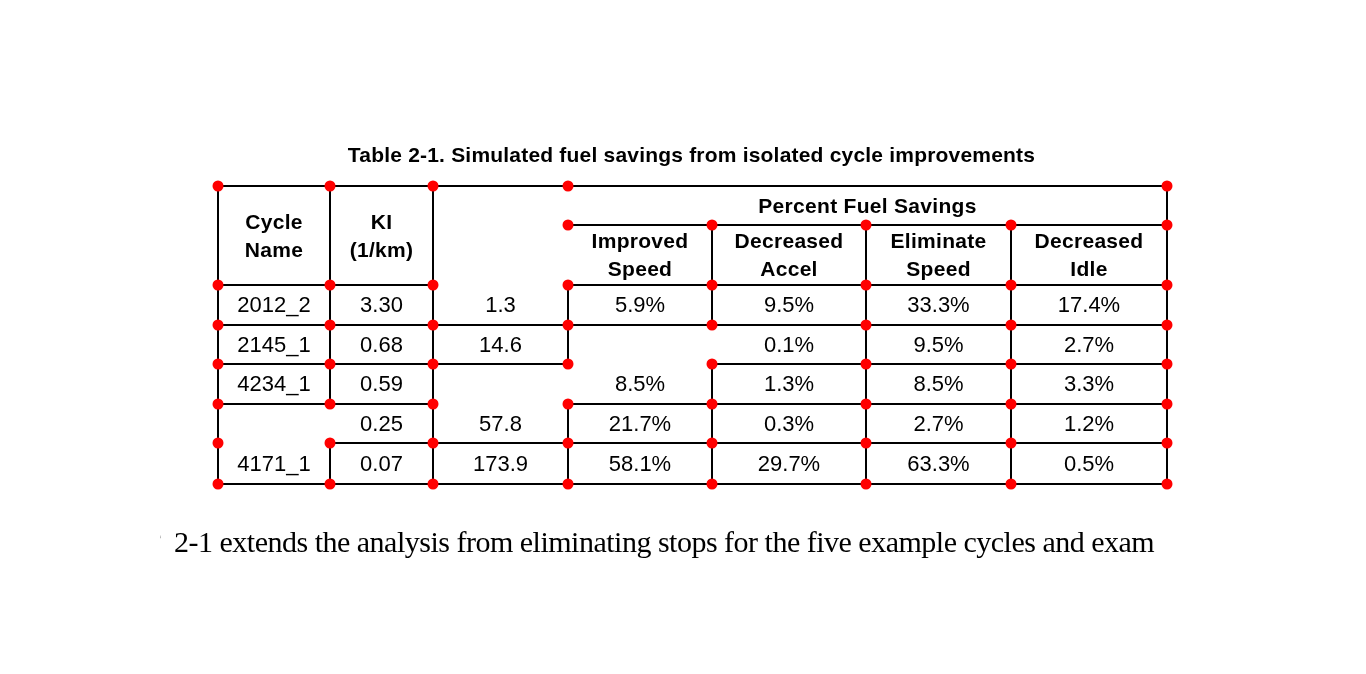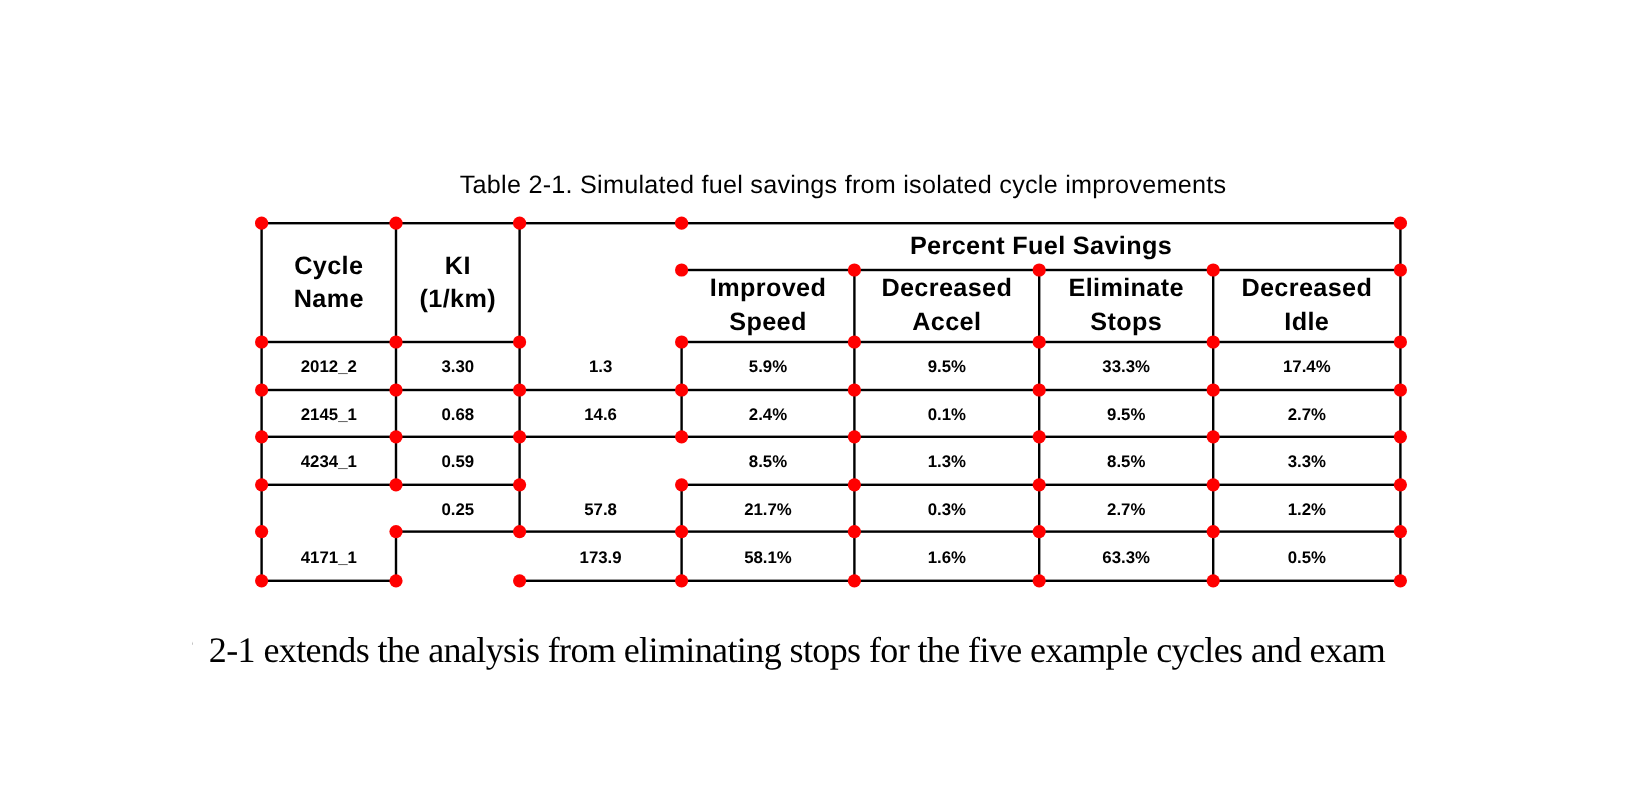--- a/index.html
+++ b/index.html
@@ -1,37 +1,37 @@
 <!DOCTYPE html>
 <html><head>
 <meta charset="utf-8">
 <style>
   html,body{margin:0;padding:0;}
   body{
     width:1366px;height:674px;background:#ffffff;position:relative;
     overflow:hidden;font-family:"Liberation Sans",sans-serif;color:#000;
   }
   .title{
-    position:absolute;left:228px;top:143px;width:949px;text-align:center;
-    font-weight:normal;font-size:21px;line-height:24px;letter-spacing:.2px;
+    position:absolute;left:217px;top:143px;width:949px;text-align:center;
+    font-weight:bold;font-size:21px;line-height:24px;letter-spacing:.2px;
     font-family:"Liberation Sans",sans-serif;
   }
   .tbl{
     position:absolute;left:217px;top:185px;
     display:grid;
     grid-template-columns:112px 103px 135px 144px 154px 145px 156px;
     grid-template-rows:39px 60px 40px 39px 40px 39px 41px;
     border-top:2px solid #000;border-left:2px solid #000;
     background:#fff;
   }
   .c{
     border-right:2px solid #000;border-bottom:2px solid #000;
     box-sizing:border-box;
     display:flex;align-items:center;justify-content:center;
-    text-align:center;font-size:14px;font-weight:700;
+    text-align:center;font-size:22px;font-weight:400;
     font-family:"Liberation Sans",sans-serif;
   }
   .h{font-weight:bold;font-size:21px;white-space:pre-line;line-height:28px;letter-spacing:.3px;}
   .sentence{
     position:absolute;left:160px;top:518px;
     font-family:"Liberation Serif",serif;font-size:30px;letter-spacing:-0.5px;
     white-space:nowrap;color:#000;
   }
   .partial{
     display:inline-block;width:5px;overflow:hidden;margin-right:9px;
@@ -53,58 +53,58 @@
   <div class="c h" style="grid-area:1/1/3/2">Cycle
 Name</div>
   <div class="c h" style="grid-area:1/2/3/3">KI
 (1/km)</div>
   <div class="c h" style="grid-area:2/4">Improved
 Speed</div>
   <div class="c h" style="grid-area:1/4/2/8">Percent Fuel Savings</div>
   <div class="c h" style="grid-area:2/5">Decreased
 Accel</div>
   <div class="c h" style="grid-area:2/6">Eliminate
-Stops</div>
+Speed</div>
   <div class="c h" style="grid-area:2/7">Decreased
 Idle</div>
 
   <div class="c" style="grid-area:3/1">2012_2</div>
   <div class="c" style="grid-area:3/2">3.30</div>
   <div class="c" style="grid-area:3/3">1.3</div>
   <div class="c" style="grid-area:3/4">5.9%</div>
   <div class="c" style="grid-area:3/5">9.5%</div>
   <div class="c" style="grid-area:3/6">33.3%</div>
   <div class="c" style="grid-area:3/7">17.4%</div>
 
   <div class="c" style="grid-area:4/1">2145_1</div>
   <div class="c" style="grid-area:4/2">0.68</div>
   <div class="c" style="grid-area:4/3">14.6</div>
-  <div class="c" style="grid-area:4/4">2.4%</div>
   <div class="c" style="grid-area:4/5">0.1%</div>
   <div class="c" style="grid-area:4/6">9.5%</div>
   <div class="c" style="grid-area:4/7">2.7%</div>
 
   <div class="c" style="grid-area:5/1">4234_1</div>
   <div class="c" style="grid-area:5/2">0.59</div>
   <div class="c" style="grid-area:5/4">8.5%</div>
   <div class="c" style="grid-area:5/5">1.3%</div>
   <div class="c" style="grid-area:5/6">8.5%</div>
   <div class="c" style="grid-area:5/7">3.3%</div>
 
   <div class="c" style="grid-area:6/2">0.25</div>
   <div class="c" style="grid-area:6/3">57.8</div>
   <div class="c" style="grid-area:6/4">21.7%</div>
   <div class="c" style="grid-area:6/5">0.3%</div>
   <div class="c" style="grid-area:6/6">2.7%</div>
   <div class="c" style="grid-area:6/7">1.2%</div>
 
   <div class="c" style="grid-area:7/1">4171_1</div>
+  <div class="c" style="grid-area:7/2">0.07</div>
   <div class="c" style="grid-area:7/3">173.9</div>
   <div class="c" style="grid-area:7/4">58.1%</div>
-  <div class="c" style="grid-area:7/5">1.6%</div>
+  <div class="c" style="grid-area:7/5">29.7%</div>
   <div class="c" style="grid-area:7/6">63.3%</div>
   <div class="c" style="grid-area:7/7">0.5%</div>
 </div>
 
 <div class="sentence"><span class="partial"><span>e</span></span><span>2-1 extends the analysis from eliminating stops for the five example cycles and exam</span></div>
 
 <div id="overlay">
     <div class="dot" style="left: 218px; top: 186px; width: 11px; height: 11px; background: rgb(255, 0, 0);"></div>
     <div class="dot" style="left: 330px; top: 186px; width: 11px; height: 11px; background: rgb(255, 0, 0);"></div>
     <div class="dot" style="left: 433px; top: 186px; width: 11px; height: 11px; background: rgb(255, 0, 0);"></div>

